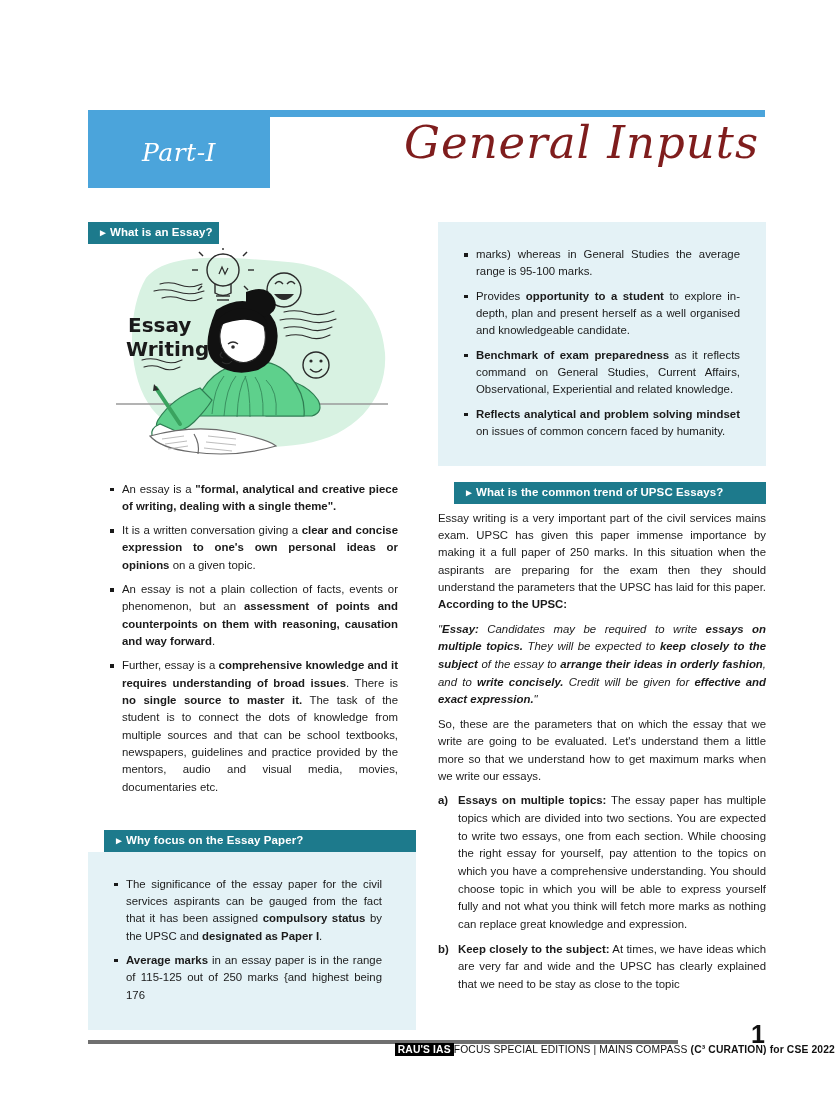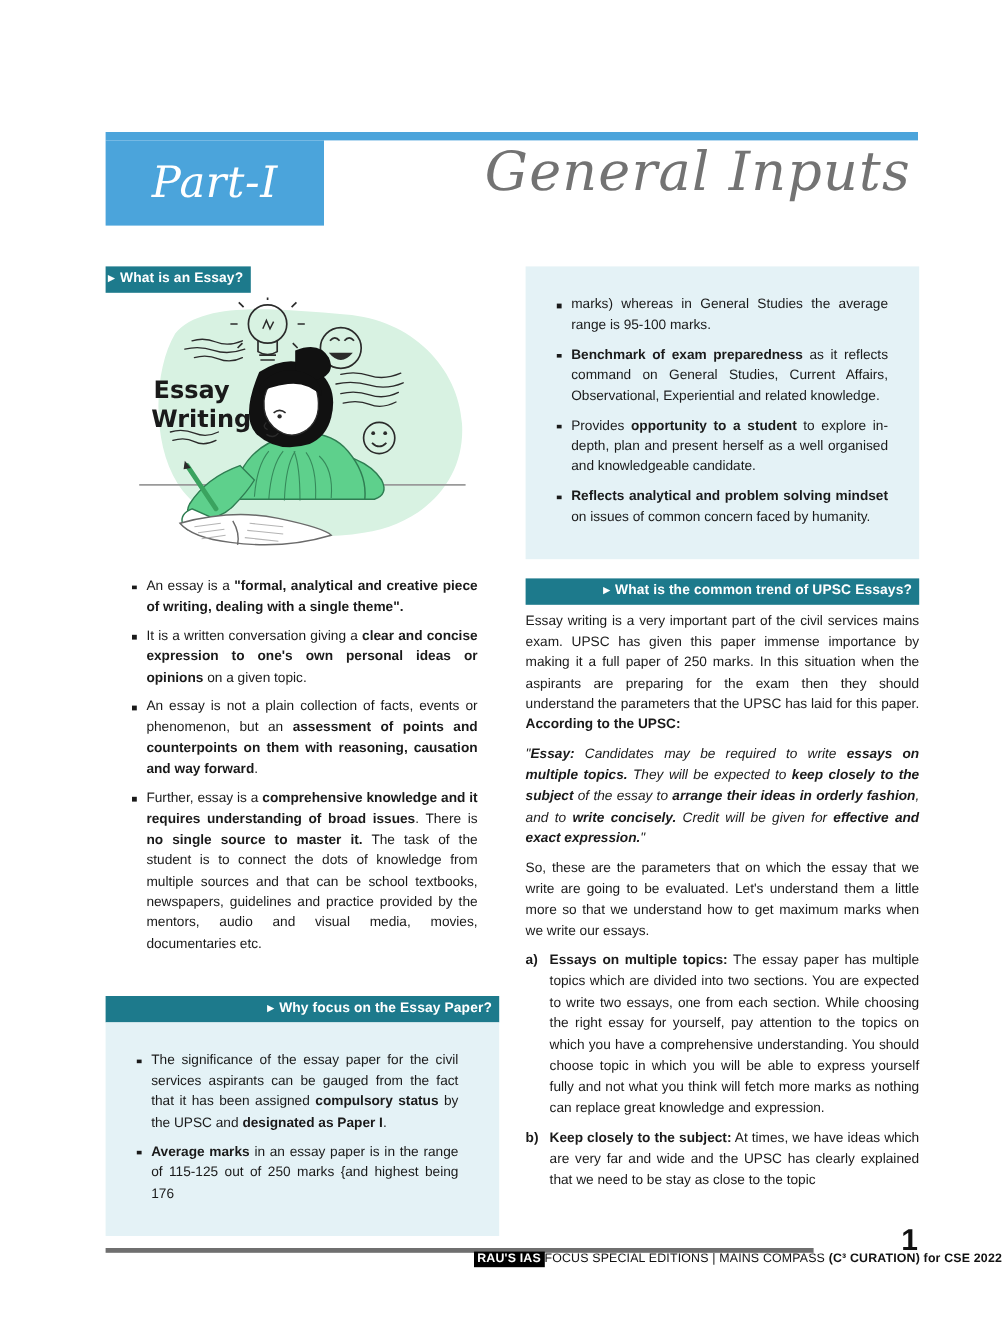--- a/index.html
+++ b/index.html
@@ -46,60 +46,59 @@
     height: 71px;
     background: #4ba4db;
     display: flex;
     align-items: center;
     justify-content: center;
   }
   .banner-box span {
     font-family: "DejaVu Serif", serif;
     font-style: italic;
     font-weight: 400;
-    font-size: 36px;
+    font-size: 25px;
     color: #ffffff;
     letter-spacing: 0.5px;
   }
   .banner-title {
     position: absolute;
     right: 6px;
     top: 6px;
     font-family: "DejaVu Serif", serif;
     font-style: italic;
     font-weight: 400;
     font-size: 45px;
-    color: #737373;
+    color: #7f1d1d;
     letter-spacing: 1px;
     white-space: nowrap;
   }
 
   
   .col {
     position: absolute;
     top: 222px;
     width: 328px;
   }
   .col-left  { left: 88px; }
   .col-right { left: 438px; }
 
   
   .sec-head {
     background: #1d7a8c;
     color: #ffffff;
     font-size: 11.5px;
     font-weight: bold;
-    padding: 4px 6px 5px 0;
+    padding: 4px 6px 5px 10px;
     display: inline-block;
     letter-spacing: 0.1px;
     white-space: nowrap;
     line-height: 1.05;
-    text-align: right;
-  }
-  .sec-head.full { display: block; }
+  }
+  .sec-head.full { display: block; margin-left: 16px; }
   .sec-head .caret { margin-right: 2px; font-size: 10px; }
 
   
   .tint {
     background: #e4f2f6;
     padding: 6px 16px 8px 4px;
   }
   .tint-top {
     background: #e4f2f6;
     padding: 6px 8px 8px 4px;
@@ -370,22 +369,22 @@
         <li><b>Average marks</b> in an essay paper is in the range of 115-125 out of 250 marks {and highest being 176</li>
       </ul>
     </div>
   </div>
 
   <div class="col col-right">
 
     <div class="tint-top">
       <ul class="bullets body-text">
         <li style="list-style:none;padding-left:16px">marks) whereas in General Studies the average range is 95-100 marks.</li>
+        <li>Provides <b>opportunity to a student</b> to explore in-depth, plan and present herself as a well organised and knowledgeable candidate.</li>
         <li><b>Benchmark of exam preparedness</b> as it reflects command on General Studies, Current Affairs, Observational, Experiential and related knowledge.</li>
-        <li>Provides <b>opportunity to a student</b> to explore in-depth, plan and present herself as a well organised and knowledgeable candidate.</li>
         <li><b>Reflects analytical and problem solving mindset</b> on issues of common concern faced by humanity.</li>
       </ul>
     </div>
 
     <div class="gap-md"></div>
 
     <div class="sec-head full">
       <span class="caret">►</span><span>What is the common trend of UPSC Essays?</span>
     </div>
 

